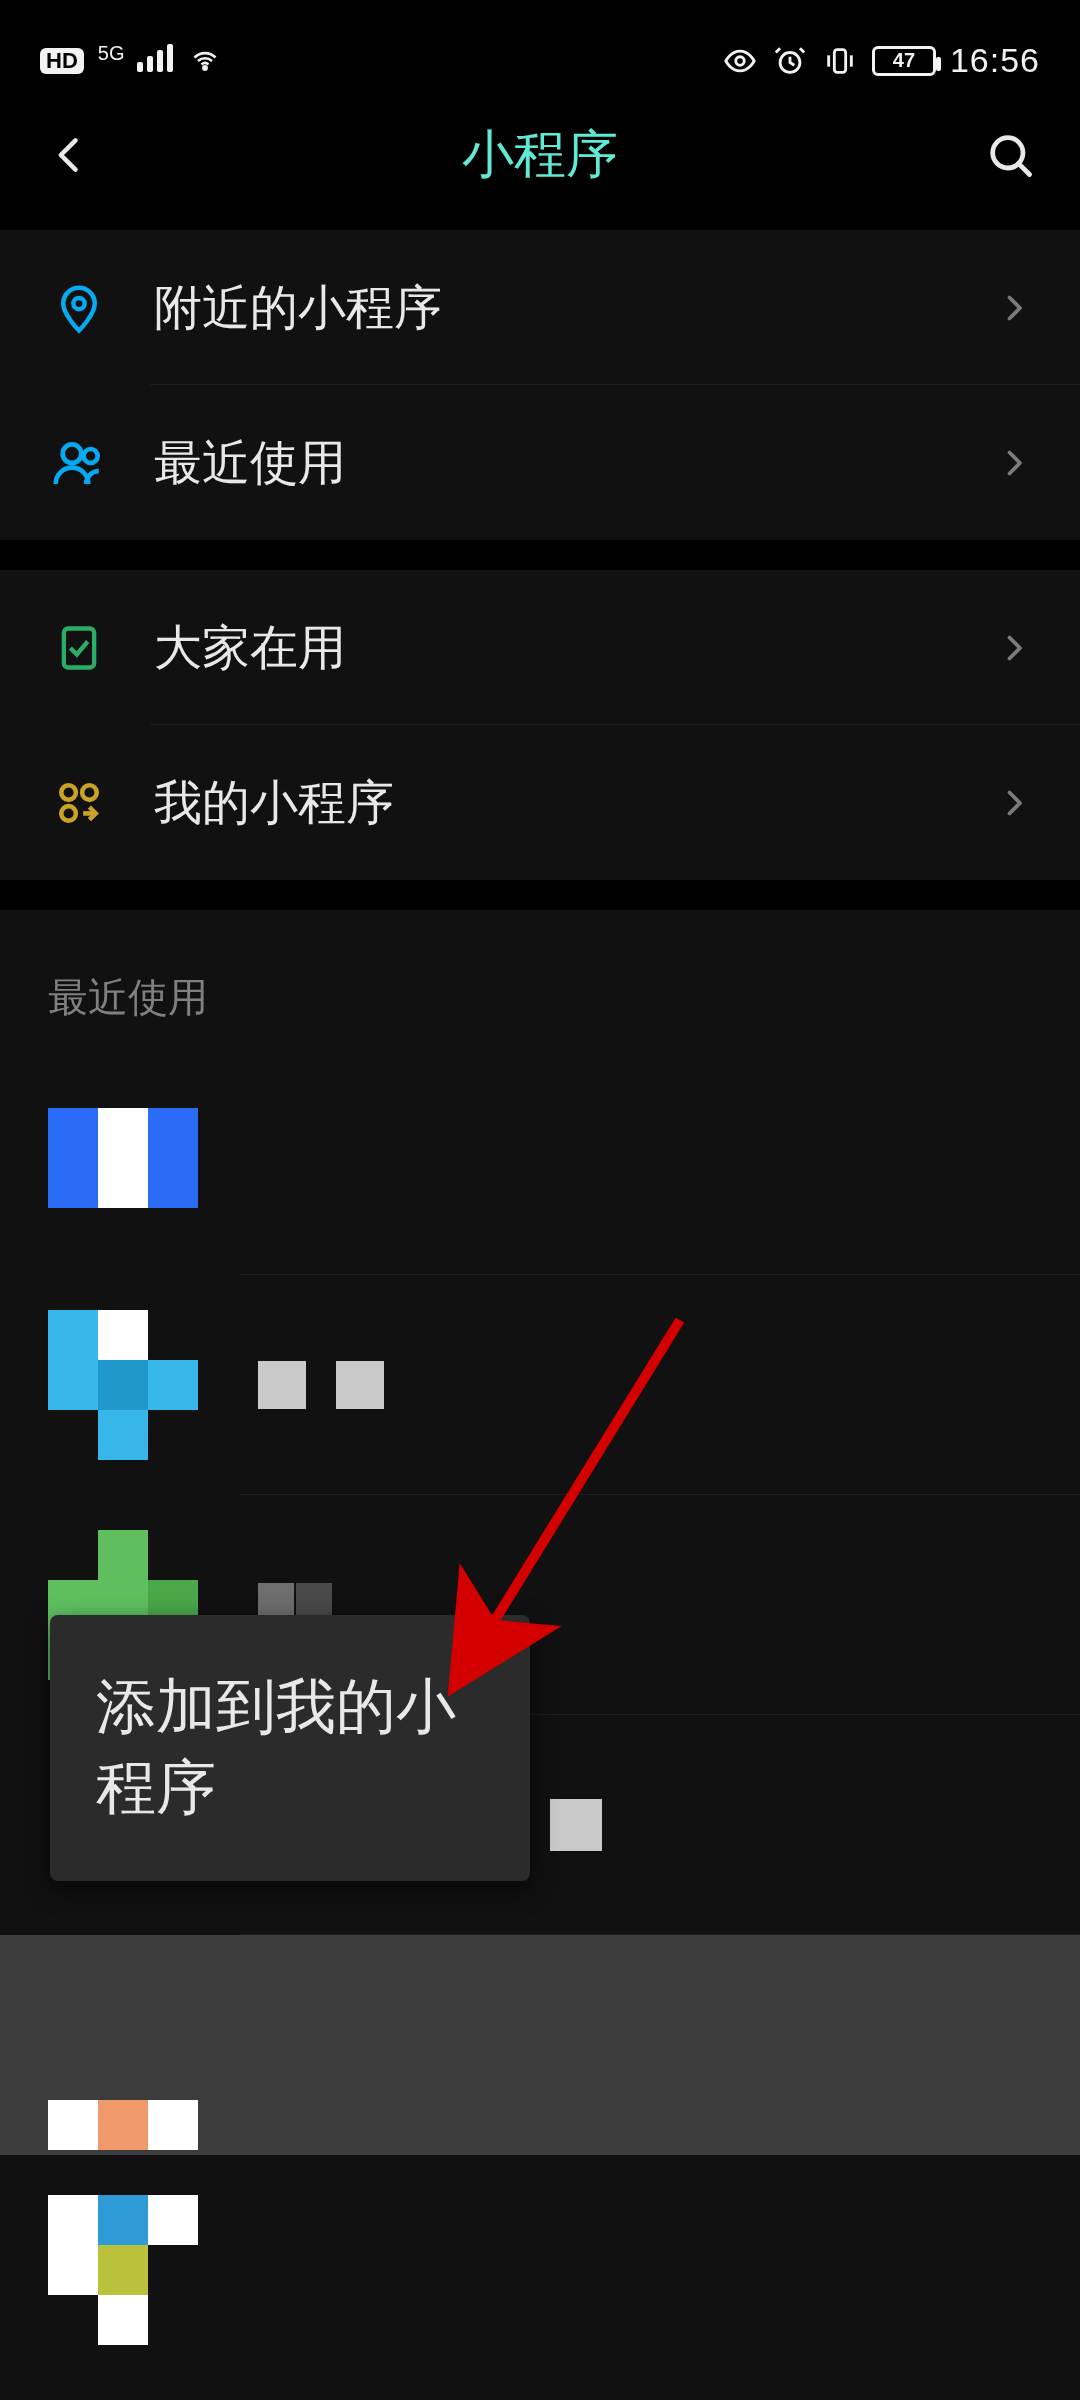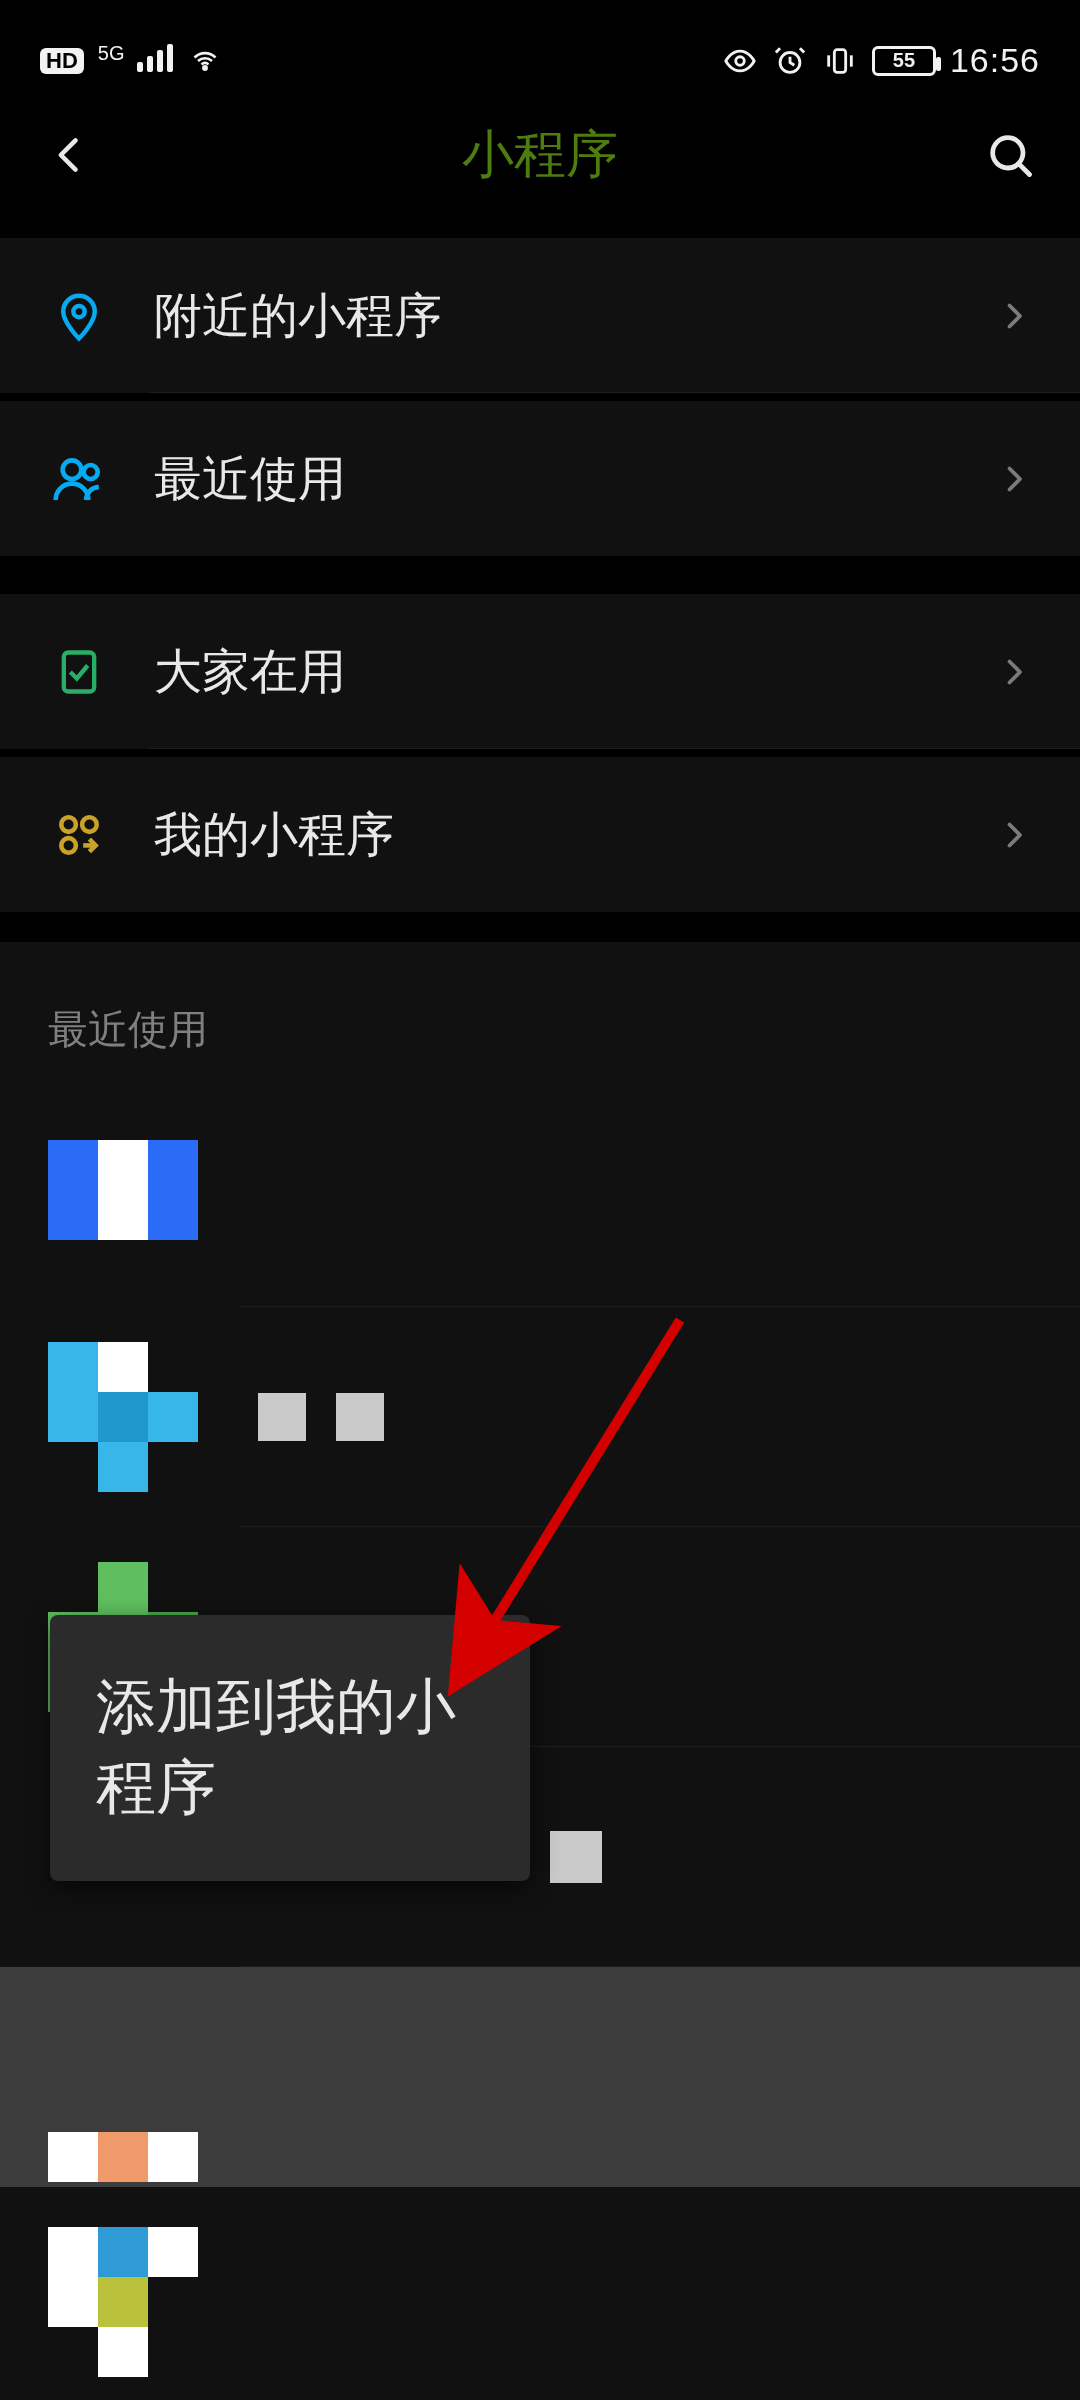--- a/index.html
+++ b/index.html
@@ -53,32 +53,31 @@
     height: 150px;
     display: flex;
     align-items: center;
     justify-content: space-between;
     padding: 0 40px;
   }
   .back-btn, .search-btn {
     width: 60px; height: 60px; display:flex; align-items:center; justify-content:center;
     color:#e8e8e8;
   }
-  .title-text { font-size: 52px; font-weight: 500; color:#4d7c0f; }
+  .title-text { font-size: 52px; font-weight: 500; color:#5eead4; }
 
   
   .section-gap { height: 30px; background:#000; }
   .menu-row {
     height: 155px;
     background: #111111;
     display: flex;
     align-items: center;
     padding: 0 48px 0 44px;
     position: relative;
-    margin-top: 8px;
   }
   .menu-icon {
     width: 70px; height: 70px; flex: 0 0 70px;
     display:flex; align-items:center; justify-content:center;
     margin-right: 40px;
   }
   .menu-label { font-size: 48px; color:#e8e8e8; flex:1; }
   .chevron { width:36px; height:36px; color:#7b7b7b; }
   .row-divider {
     position:absolute; left:150px; right:0; bottom:0; height:1px; background:#1e1e1e;
@@ -175,21 +174,21 @@
       </svg>
     </span>
     <span class="status-icon">
       <svg viewBox="0 0 24 24" width="34" height="34" fill="none" stroke="#f2f2f2" stroke-width="2">
         <rect x="8" y="4" width="8" height="16" rx="2"></rect>
           <path d="M4 8v8"></path>
           <path d="M20 8v8"></path>
       </svg>
     </span>
     <span class="battery">
-      <span>55</span>
+      <span>47</span>
     </span>
     <span class="time">16:56</span>
   </div>
 </div>
 
 <div class="title-bar">
   <div class="back-btn">
     <svg viewBox="0 0 24 24" width="44" height="44" fill="none" stroke="#e8e8e8" stroke-width="2.5" stroke-linecap="round" stroke-linejoin="round">
       <polyline points="15 4 7 12 15 20"></polyline>
     </svg>

